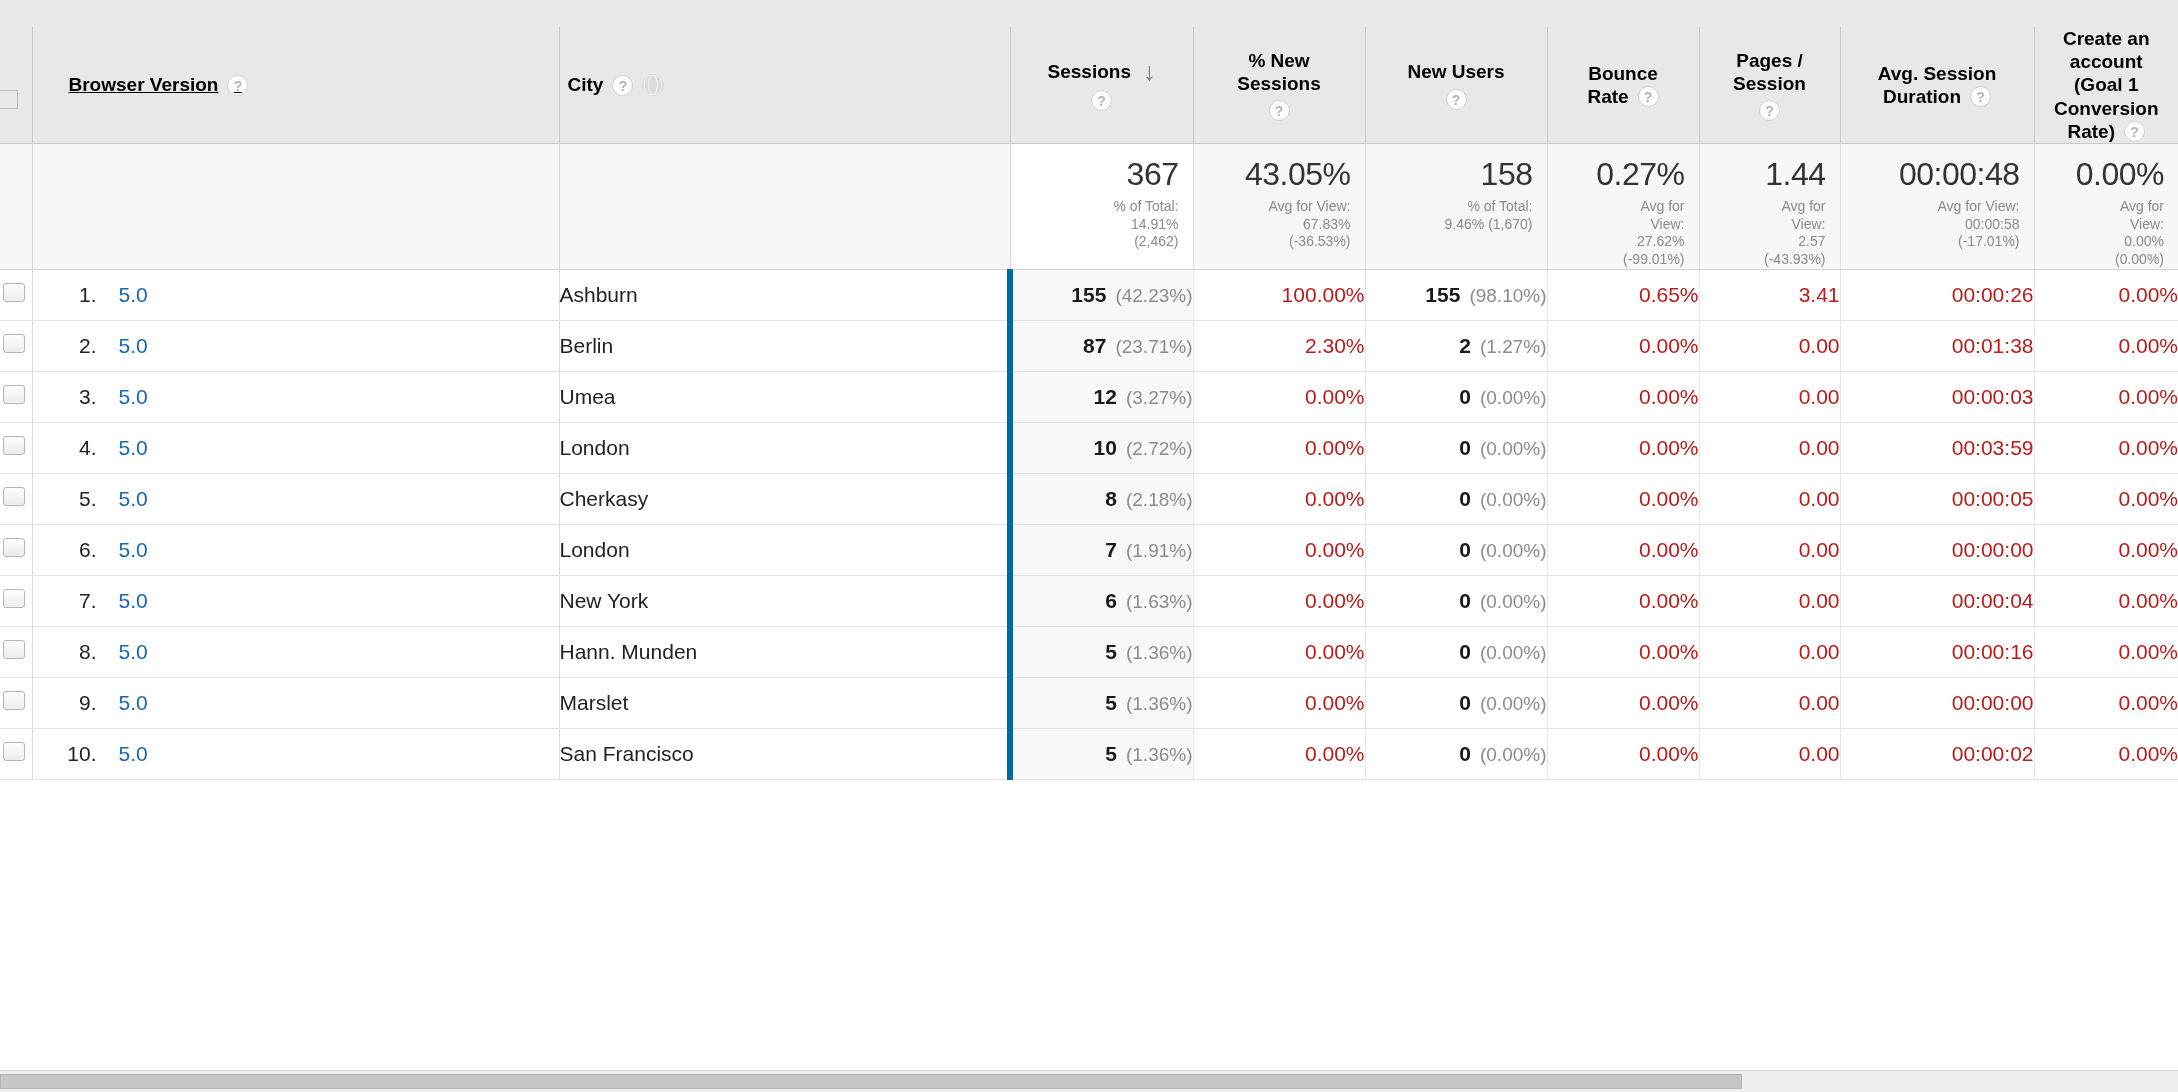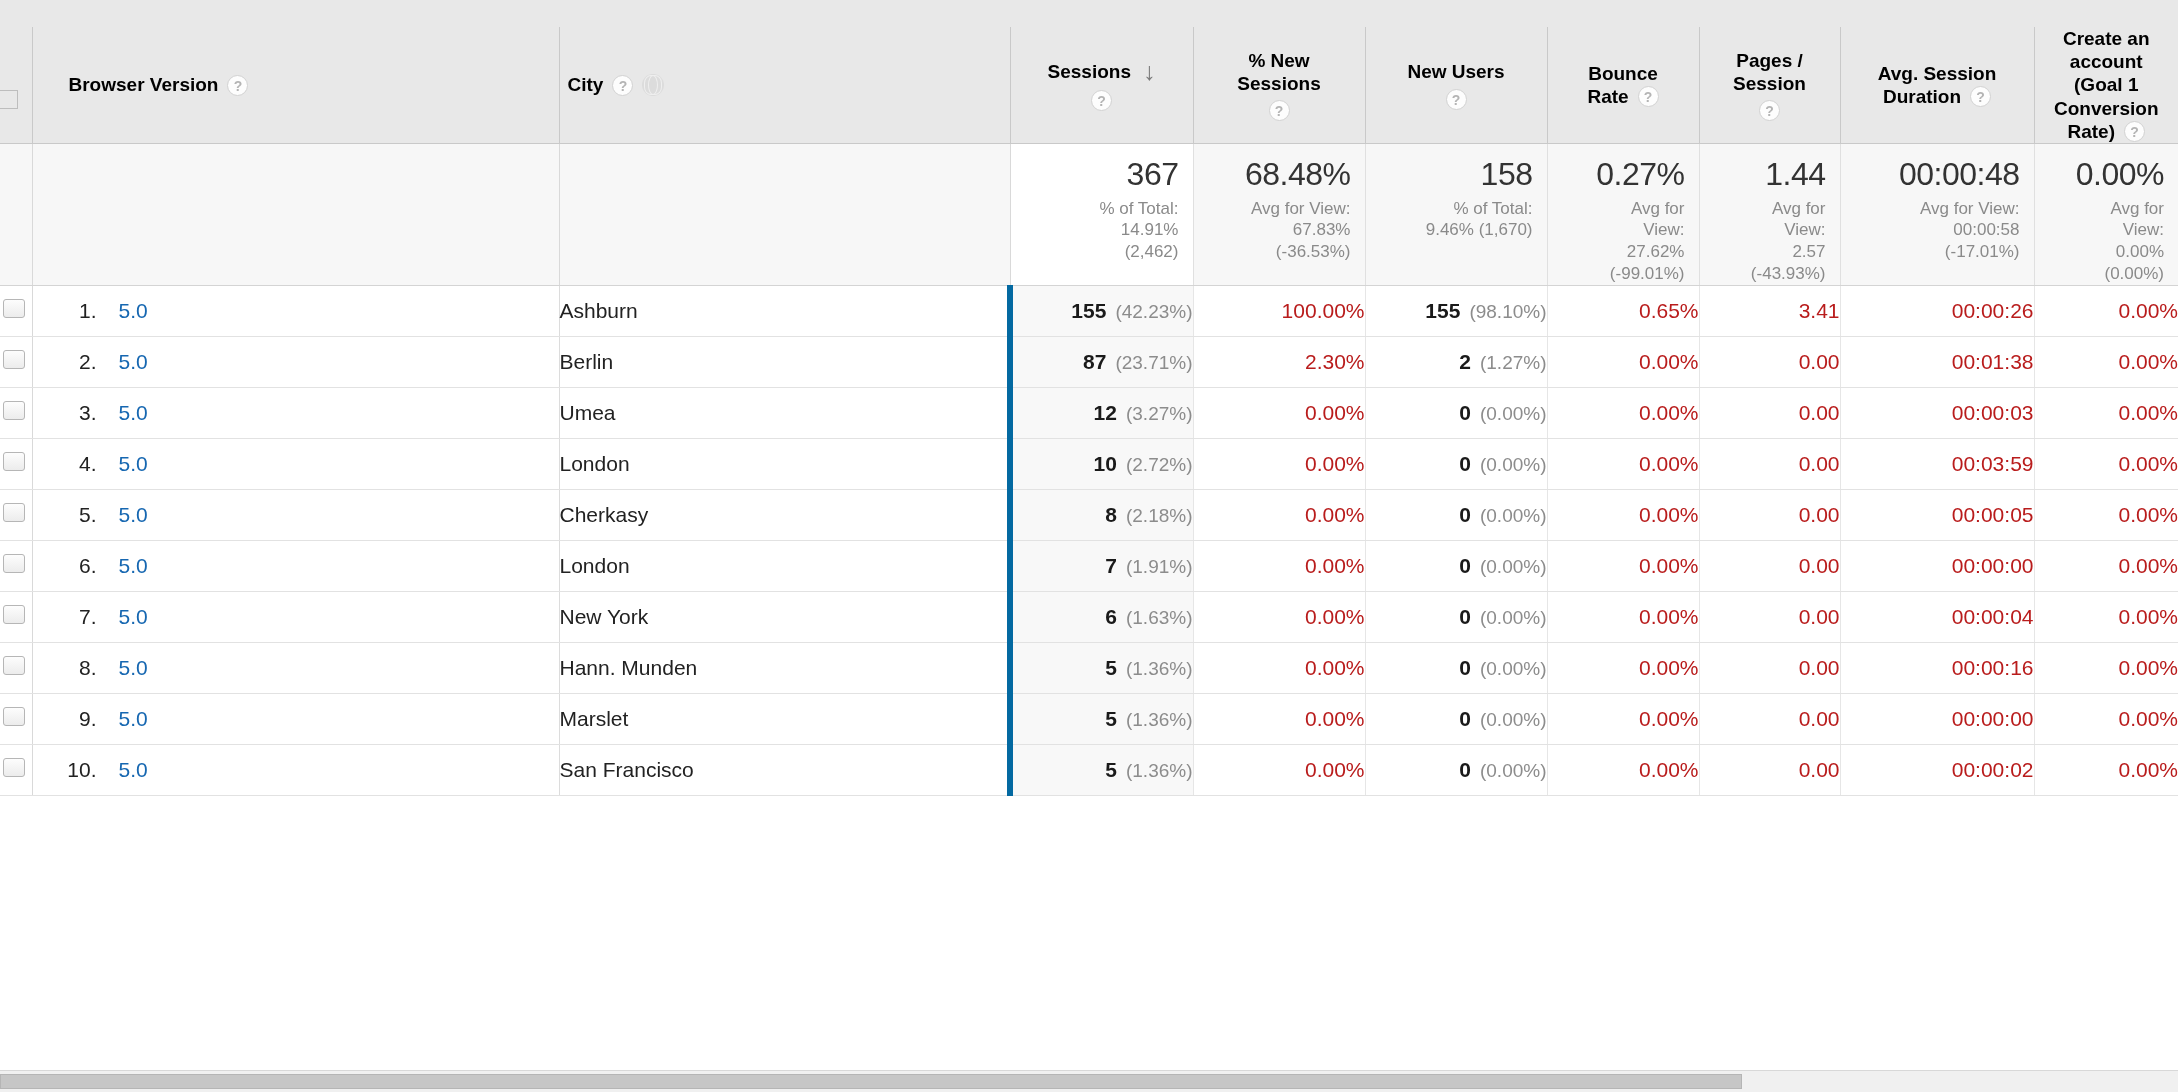--- a/index.html
+++ b/index.html
@@ -78,21 +78,21 @@
   th.th-check {
     border-right: 1px solid #c9c9c9;
     vertical-align: top;
     text-align: left;
   }
   th.th-dim {
     text-align: left;
     border-right: 1px solid #c9c9c9;
     vertical-align: middle;
   }
-  th.th-dim1 .hcell { padding-left: 36px; }
+  th.th-dim1 .hcell { padding-left: 36px; text-decoration: underline; }
   th.th-dim2 .hcell { padding-left: 8px; align-items: flex-end; }
   th.th-metric {
     text-align: center;
     border-left: 1px solid #c9c9c9;
     vertical-align: middle;
   }
   th.th-metric.first-metric { border-left: 1px solid #c9c9c9; }
 
   .hcell {
     display: flex;
@@ -175,21 +175,21 @@
   }
   td.sum-metric.sorted { background: #ffffff; }
   .sum-inner { padding: 14px 14px 0 10px; }
   .sum-big {
     font-size: 32px;
     color: #333333;
     line-height: 1.05;
     letter-spacing: -0.5px;
   }
   .sum-sub {
-    font-size: 17px;
+    font-size: 14px;
     color: #8a8a8a;
     line-height: 1.28;
     margin-top: 6px;
   }
 
   
   tr.data-row td {
     height: 50px;
     border-bottom: 1px solid #e2e2e2;
     padding: 0;
@@ -422,21 +422,21 @@
           <div class="sum-sub">
             <div>% of Total:</div>
             <div>14.91%</div>
             <div>(2,462)</div>
           </div>
         </div>
       </td>
 
       <td class="sum-metric">
         <div class="sum-inner">
-          <div class="sum-big">68.48%</div>
+          <div class="sum-big">43.05%</div>
           <div class="sum-sub">
             <div>Avg for View:</div>
             <div>67.83%</div>
             <div>(-36.53%)</div>
           </div>
         </div>
       </td>
 
       <td class="sum-metric">
         <div class="sum-inner">

